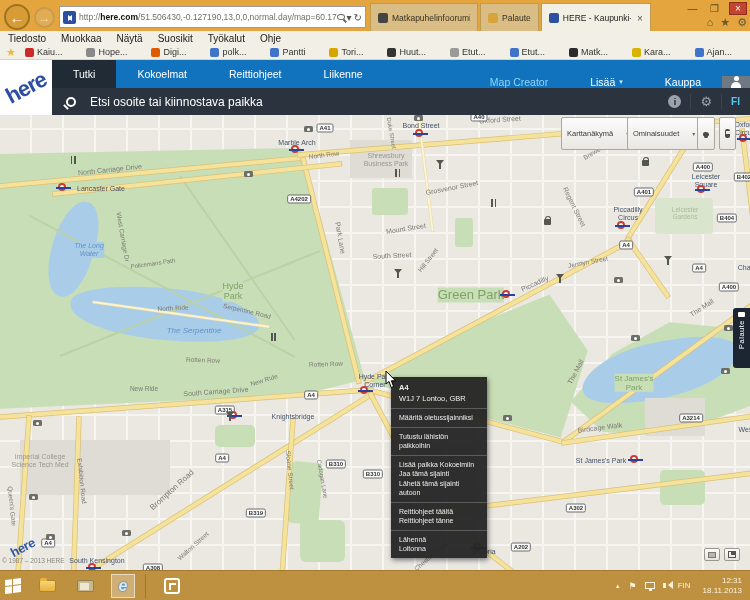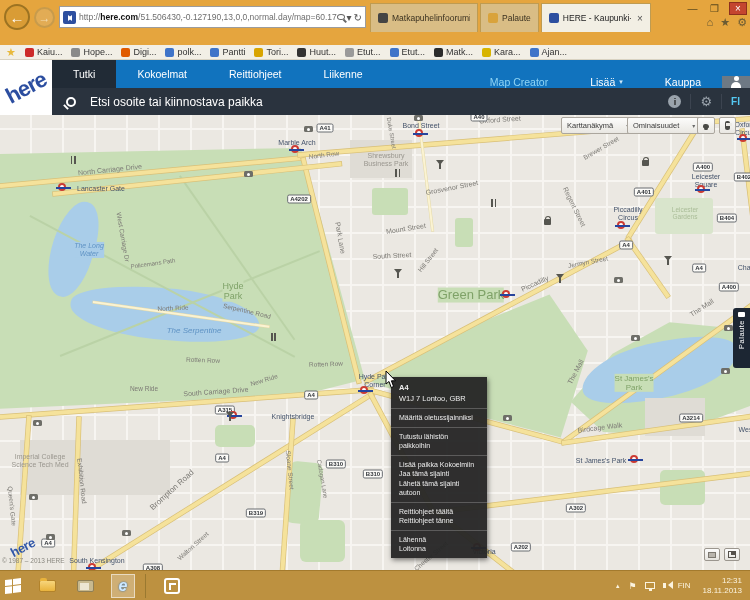--- a/index.html
+++ b/index.html
@@ -88,21 +88,21 @@
   .tube:after{content:"";position:absolute;left:-4px;top:1.5px;width:15px;height:2.6px;background:#27449C;}
   .poi{z-index:3;}
   .poi-camera{width:9px;height:6px;margin:-3px 0 0 -4px;background:#6E6E68;border-radius:1.5px;}
   .poi-camera:after{content:"";position:absolute;left:3px;top:1.5px;width:3px;height:3px;border-radius:50%;background:#fff;}
   .poi-food{width:5px;height:8px;margin:-4px 0 0 -2px;background:linear-gradient(90deg,#565650 0 1.5px,transparent 1.5px 3.5px,#565650 3.5px 5px);}
   .poi-bar{width:0;height:0;margin:-3px 0 0 -4px;border-left:4px solid transparent;border-right:4px solid transparent;border-top:5px solid #565650;}
   .poi-bar:after{content:"";position:absolute;left:-1px;top:-1px;width:1.5px;height:5px;background:#565650;}
   .poi-shop{width:7px;height:6px;margin:-2px 0 0 -3px;background:#565650;border-radius:1px;}
   .poi-shop:before{content:"";position:absolute;left:1px;top:-3px;width:4px;height:3px;border:1.2px solid #565650;border-bottom:none;border-radius:3px 3px 0 0;}
 
-  .mapbtn{z-index:5;height:17px;background:linear-gradient(#FCFCFB,#E9E7E2);border:1px solid #ABA69E;border-radius:2px;display:flex;align-items:center;justify-content:center;font-size:7.5px;color:#3A3A3A;padding:0 5px;gap:13px;}
+  .mapbtn{z-index:5;height:33px;background:linear-gradient(#FCFCFB,#E9E7E2);border:1px solid #ABA69E;border-radius:2px;display:flex;align-items:center;justify-content:center;font-size:7.5px;color:#3A3A3A;padding:0 5px;gap:13px;}
   .mapbtn .dcaret{font-size:6px;color:#6a6a6a;}
   .carglyph{width:11px;height:4px;background:#4A4A46;border-radius:2px 3px 1px 1px;position:relative;}
   .carglyph:before,.carglyph:after{content:"";position:absolute;bottom:-2px;width:3px;height:3px;border-radius:50%;background:#4A4A46;}
   .carglyph:before{left:1px;} .carglyph:after{right:1px;}
   .busglyph{width:8px;height:9px;background:#4A4A46;border-radius:2px;position:relative;}
   .busglyph:before{content:"";position:absolute;left:1px;top:1.5px;width:6px;height:3px;background:#EDEBE6;}
   .cornerbtn{z-index:5;width:16px;height:13px;background:linear-gradient(#FCFCFB,#E6E4DF);border:1px solid #9B968E;border-radius:2px;display:flex;align-items:center;justify-content:center;}
   .minimapglyph{width:8px;height:6px;background:#B9B5AD;border:1px solid #7C7870;}
   .fsglyph{width:8px;height:7px;border:1px solid #55514B;position:relative;}
   .fsglyph:after{content:"";position:absolute;right:0;top:0;width:4px;height:3px;background:#55514B;}
@@ -178,23 +178,31 @@
     <div id="winbtns">
       <span class="wb">—</span>
       <span class="wb">❐</span>
       <span class="wb" id="closebtn">×</span>
     </div>
     <div id="chromeicons">
       <span>⌂</span>
       <span>★</span>
       <span>⚙</span>
     </div>
+    <div id="menubar">
+        <div class="mitem">Tiedosto</div>
+        <div class="mitem">Muokkaa</div>
+        <div class="mitem">Näytä</div>
+        <div class="mitem">Suosikit</div>
+        <div class="mitem">Työkalut</div>
+        <div class="mitem">Ohje</div>
+      </div>
     <div id="favbar">
         <span id="favstar">★</span>
-        <span style="display:flex;gap:9px" id="favitems">
+        <span style="display:flex;gap:24px" id="favitems">
           <div class="favitem">
             <div class="favic" style="background: rgb(204, 42, 42);"></div>
             <div>Kaiu...</div>
           </div>
           <div class="favitem">
             <div class="favic" style="background: rgb(138, 138, 138);"></div>
             <div>Hope...</div>
           </div>
           <div class="favitem">
             <div class="favic" style="background: rgb(224, 90, 0);"></div>

